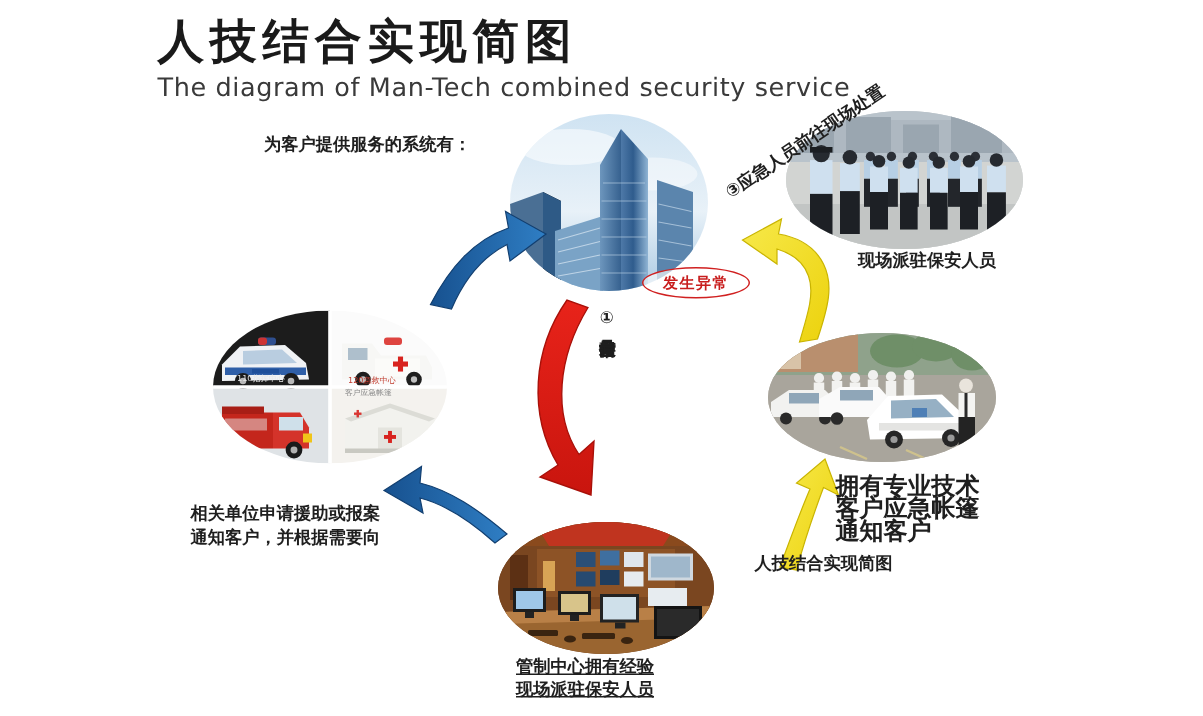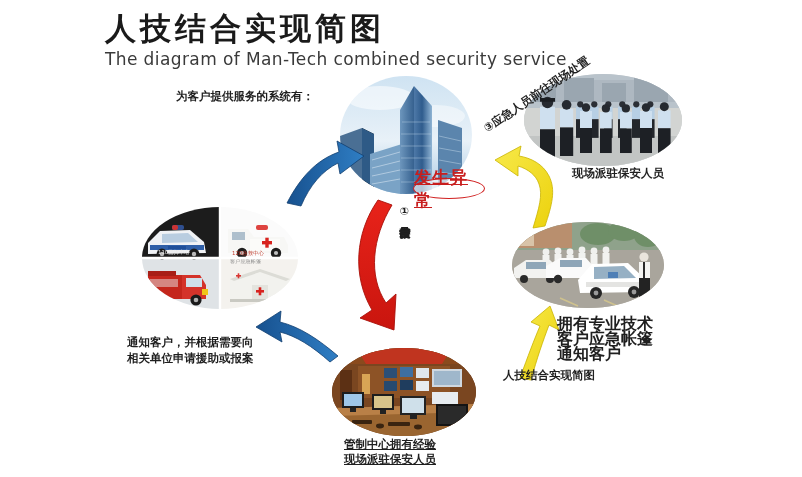--- a/index.html
+++ b/index.html
@@ -48,27 +48,26 @@
     font-family:"DejaVu Sans",sans-serif;
   }
   #step2-label{left:503px;top:368px;font-size:11.5px;white-space:nowrap;}
   #step3-label{
     left:485px;top:122px;font-size:11.5px;white-space:nowrap;
     transform:rotate(-34deg);transform-origin:0 50%;
   }
 
   
   #abnormal-badge{
-    left:413px;top:178px;width:70px;height:19px;
+    left:428px;top:178px;width:70px;height:19px;
     border:1.4px solid #d02020;border-radius:50%;
-    color:#c81e1e;font-size:17px;font-weight:bold;
+    color:#c81e1e;font-size:10px;font-weight:bold;
     display:flex;align-items:center;justify-content:center;
     font-family:"DejaVu Sans",sans-serif;letter-spacing:1px;
     background:rgba(255,255,255,.65);
-    text-decoration:underline;
   }
 
   
   .photo{border-radius:50%;overflow:hidden;position:absolute;}
   .photo svg{display:block;width:100%;height:100%;}
 
   #photo-building{left:340px;top:76px;width:132px;height:118px;}
   #photo-guards{left:524px;top:74px;width:158px;height:92px;}
   #photo-vehicles{left:512px;top:222px;width:152px;height:86px;}
   #photo-control{left:332px;top:348px;width:144px;height:88px;}
@@ -482,17 +481,17 @@
     <div>客户应急帐篷</div>
     <div>通知客户</div>
   </div>
 
   <div class="abs cn-text" id="center-caption">
     <div>管制中心拥有经验</div>
     <div>现场派驻保安人员</div>
   </div>
 
   <div class="abs cn-text" id="notify-text">
+    <div>相关单位申请援助或报案</div>
     <div>通知客户，并根据需要向</div>
-    <div>相关单位申请援助或报案</div>
   </div>
 
 </div>
 
 </body></html>

